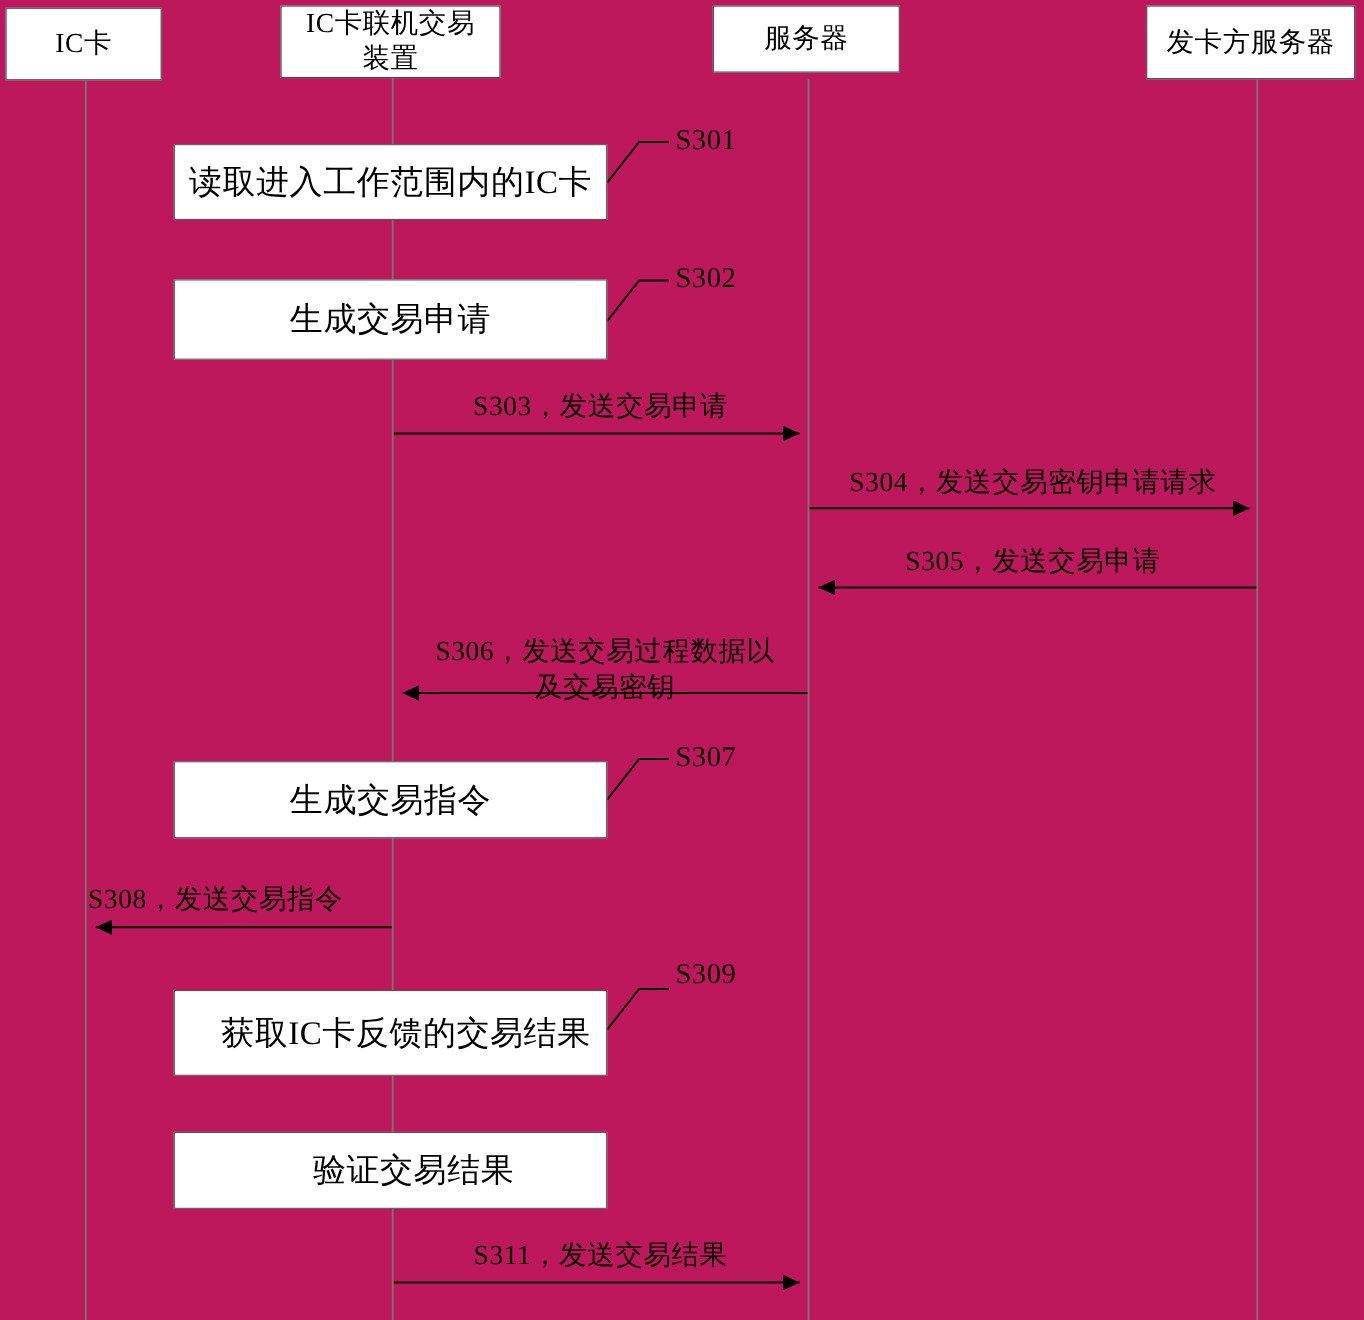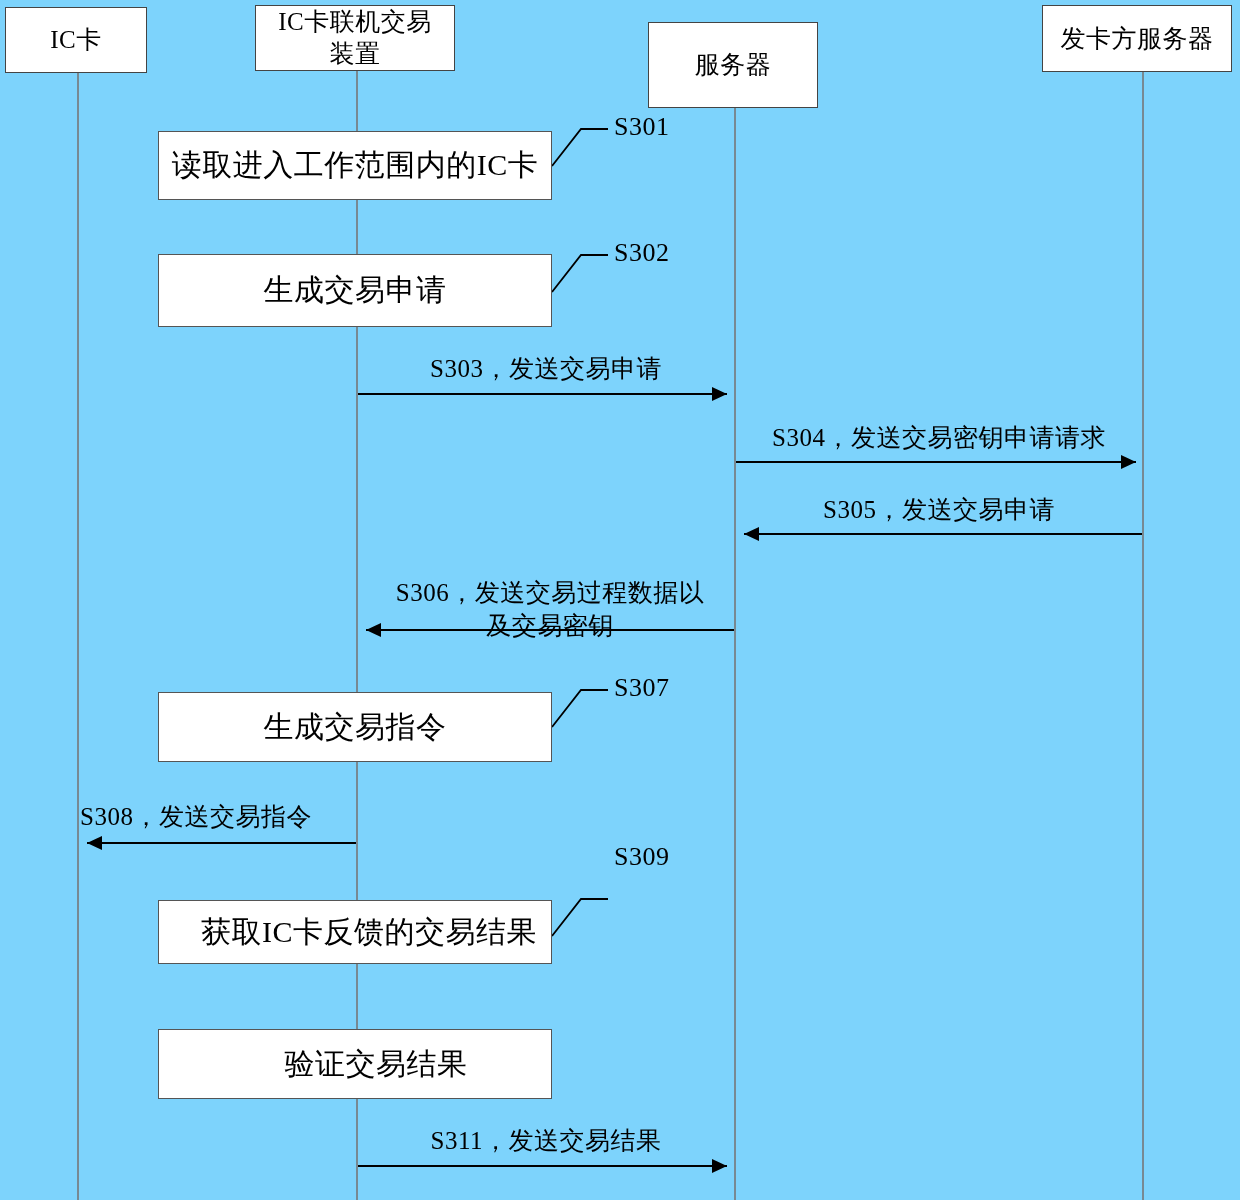--- a/index.html
+++ b/index.html
@@ -5,21 +5,21 @@
   html,body{margin:0;padding:0;background:#ffffff;}
   body{
     font-family:"Liberation Serif","DejaVu Serif",serif;
     color:#000;
     -webkit-font-smoothing:none;
   }
   #diagram{
     position:relative;
     width:1240px;
     height:1200px;
-    background:#7dd3fc;
+    background:#be185d;
     overflow:hidden;
   }
   svg#wire{
     position:absolute;
     left:0; top:0;
     width:1240px;
     height:1200px;
     pointer-events:none;
   }
   
@@ -115,61 +115,61 @@
 
   <div class="actor-box" style="left:5px; top:7px; width:142px; height:66px;">
     <span>IC卡</span>
   </div>
 
   <div class="actor-box" style="left:255px; top:5px; width:200px; height:66px; white-space:pre-line;">
     <span>IC卡联机交易
 装置</span>
   </div>
 
-  <div class="actor-box" style="left:648px; top:22px; width:170px; height:86px;">
+  <div class="actor-box" style="left:648px; top:5px; width:170px; height:61px;">
     <span>服务器</span>
   </div>
 
   <div class="actor-box" style="left:1042px; top:5px; width:190px; height:67px;">
     <span>发卡方服务器</span>
   </div>
 
   <div class="proc-box" style="left:158px; top:131px; width:394px; height:69px;">
     <span>读取进入工作范围内的IC卡</span>
   </div>
 
   <div class="proc-box" style="left:158px; top:254px; width:394px; height:73px;">
     <span>生成交易申请</span>
   </div>
 
   <div class="proc-box" style="left:158px; top:692px; width:394px; height:70px;">
     <span>生成交易指令</span>
   </div>
 
-  <div class="proc-box" style="left:158px; top:900px; width:394px; height:64px;padding-left:28px;">
+  <div class="proc-box" style="left:158px; top:900px; width:394px; height:78px;padding-left:28px;">
     <span>获取IC卡反馈的交易结果</span>
   </div>
 
   <div class="proc-box" style="left:158px; top:1029px; width:394px; height:70px;padding-left:42px;">
     <span>验证交易结果</span>
   </div>
 
   <div class="step-ref" style="left:614px; top:112px;">
     <span>S301</span>
   </div>
 
   <div class="step-ref" style="left:614px; top:238px;">
     <span>S302</span>
   </div>
 
   <div class="step-ref" style="left:614px; top:673px;">
     <span>S307</span>
   </div>
 
-  <div class="step-ref" style="left:614px; top:842px;">
+  <div class="step-ref" style="left:614px; top:871px;">
     <span>S309</span>
   </div>
 
   <div class="msg-label" style="left:358px; top:352px; width:376px;">
     <span>S303，发送交易申请</span>
   </div>
 
   <div class="msg-label" style="left:736px; top:421px; width:406px;">
     <span>S304，发送交易密钥申请请求</span>
   </div>

